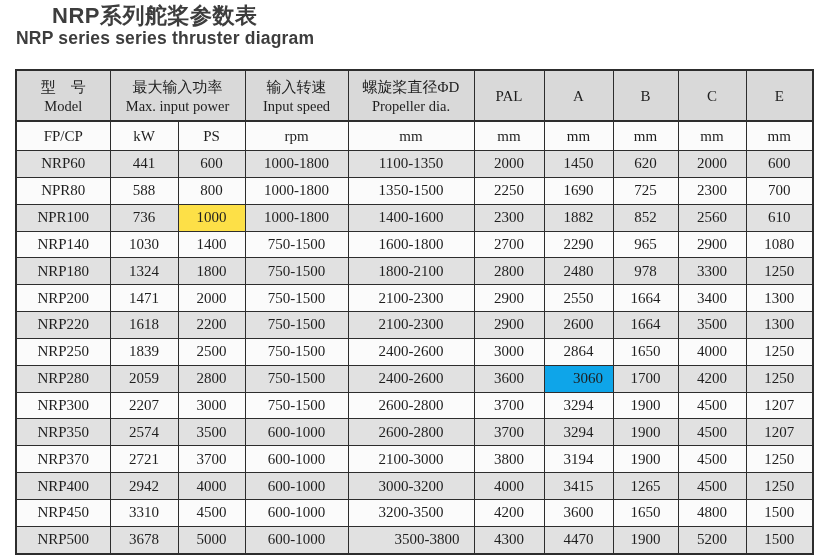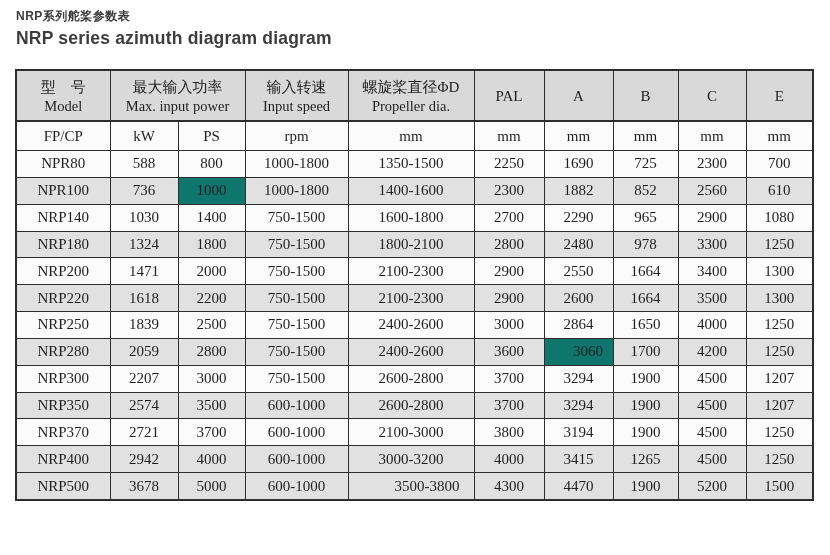--- a/index.html
+++ b/index.html
@@ -16,23 +16,24 @@
     background: #ffffff;
     position: relative;
   }
   .title-block {
     padding: 5px 0 0 16px;
     font-family: "Liberation Sans", "DejaVu Sans", sans-serif;
     font-weight: bold;
     color: #3d3d3d;
   }
   .title-line1 {
-    font-size: 12px;
+    font-size: 22px;
     line-height: 22px;
     letter-spacing: 0.5px;
+    margin-left: 36px;
   }
   .title-line2 {
     font-size: 17.5px;
     line-height: 22px;
     letter-spacing: 0.2px;
   }
   table.params {
     border-collapse: collapse;
     table-layout: fixed;
     width: 797px;
@@ -83,21 +84,21 @@
     background: #e1e1e1;
   }
 </style>
 </head>
 <body>
 
 <div class="page">
 
   <div class="title-block">
     <div class="title-line1">NRP系列舵桨参数表</div>
-    <div class="title-line2">NRP series azimuth diagram diagram</div>
+    <div class="title-line2">NRP series series thruster diagram</div>
   </div>
 
   <table class="params">
     <colgroup>
       <col style="width:94px">
         <col style="width:68px">
         <col style="width:67px">
       <col style="width:103px">
         <col style="width:126px">
         <col style="width:70px">
@@ -137,36 +138,48 @@
         <td>rpm</td>
         <td>mm</td>
         <td>mm</td>
         <td>mm</td>
         <td>mm</td>
         <td>mm</td>
         <td>mm</td>
       </tr>
     </thead>
     <tbody class="data-body">
+        <tr class="shaded">
+          <td style="background: rgb(225, 225, 225);">NRP60</td>
+          <td style="background: rgb(225, 225, 225);">441</td>
+          <td style="background: rgb(225, 225, 225);">600</td>
+          <td style="background: rgb(225, 225, 225);">1000-1800</td>
+          <td style="background: rgb(225, 225, 225);">1100-1350</td>
+          <td style="background: rgb(225, 225, 225);">2000</td>
+          <td style="background: rgb(225, 225, 225);">1450</td>
+          <td style="background: rgb(225, 225, 225);">620</td>
+          <td style="background: rgb(225, 225, 225);">2000</td>
+          <td style="background: rgb(225, 225, 225);">600</td>
+        </tr>
         <tr>
           <td>NPR80</td>
           <td>588</td>
           <td>800</td>
           <td>1000-1800</td>
           <td>1350-1500</td>
           <td>2250</td>
           <td>1690</td>
           <td>725</td>
           <td>2300</td>
           <td>700</td>
         </tr>
         <tr class="shaded">
           <td style="background: rgb(225, 225, 225);">NPR100</td>
           <td style="background: rgb(225, 225, 225);">736</td>
-          <td style="background: #0f766e;">1000</td>
+          <td style="background: #fde047;">1000</td>
           <td style="background: rgb(225, 225, 225);">1000-1800</td>
           <td style="background: rgb(225, 225, 225);">1400-1600</td>
           <td style="background: rgb(225, 225, 225);">2300</td>
           <td style="background: rgb(225, 225, 225);">1882</td>
           <td style="background: rgb(225, 225, 225);">852</td>
           <td style="background: rgb(225, 225, 225);">2560</td>
           <td style="background: rgb(225, 225, 225);">610</td>
         </tr>
         <tr>
           <td>NRP140</td>
@@ -228,21 +241,21 @@
           <td>4000</td>
           <td>1250</td>
         </tr>
         <tr class="shaded">
           <td style="background: rgb(225, 225, 225);">NRP280</td>
           <td style="background: rgb(225, 225, 225);">2059</td>
           <td style="background: rgb(225, 225, 225);">2800</td>
           <td style="background: rgb(225, 225, 225);">750-1500</td>
           <td style="background: rgb(225, 225, 225);">2400-2600</td>
           <td style="background: rgb(225, 225, 225);">3600</td>
-          <td style="background: #0f766e; padding-left: 19px;">3060</td>
+          <td style="background: #0ea5e9; padding-left: 19px;">3060</td>
           <td style="background: rgb(225, 225, 225);">1700</td>
           <td style="background: rgb(225, 225, 225);">4200</td>
           <td style="background: rgb(225, 225, 225);">1250</td>
         </tr>
         <tr>
           <td>NRP300</td>
           <td>2207</td>
           <td>3000</td>
           <td>750-1500</td>
           <td>2600-2800</td>
@@ -281,20 +294,32 @@
           <td style="background: rgb(225, 225, 225);">2942</td>
           <td style="background: rgb(225, 225, 225);">4000</td>
           <td style="background: rgb(225, 225, 225);">600-1000</td>
           <td style="background: rgb(225, 225, 225);">3000-3200</td>
           <td style="background: rgb(225, 225, 225);">4000</td>
           <td style="background: rgb(225, 225, 225);">3415</td>
           <td style="background: rgb(225, 225, 225);">1265</td>
           <td style="background: rgb(225, 225, 225);">4500</td>
           <td style="background: rgb(225, 225, 225);">1250</td>
         </tr>
+        <tr>
+          <td>NRP450</td>
+          <td>3310</td>
+          <td>4500</td>
+          <td>600-1000</td>
+          <td>3200-3500</td>
+          <td>4200</td>
+          <td>3600</td>
+          <td>1650</td>
+          <td>4800</td>
+          <td>1500</td>
+        </tr>
         <tr class="shaded">
           <td style="background: rgb(225, 225, 225);">NRP500</td>
           <td style="background: rgb(225, 225, 225);">3678</td>
           <td style="background: rgb(225, 225, 225);">5000</td>
           <td style="background: rgb(225, 225, 225);">600-1000</td>
           <td style="background: rgb(225, 225, 225); padding-left: 32px;">3500-3800</td>
           <td style="background: rgb(225, 225, 225);">4300</td>
           <td style="background: rgb(225, 225, 225);">4470</td>
           <td style="background: rgb(225, 225, 225);">1900</td>
           <td style="background: rgb(225, 225, 225);">5200</td>

